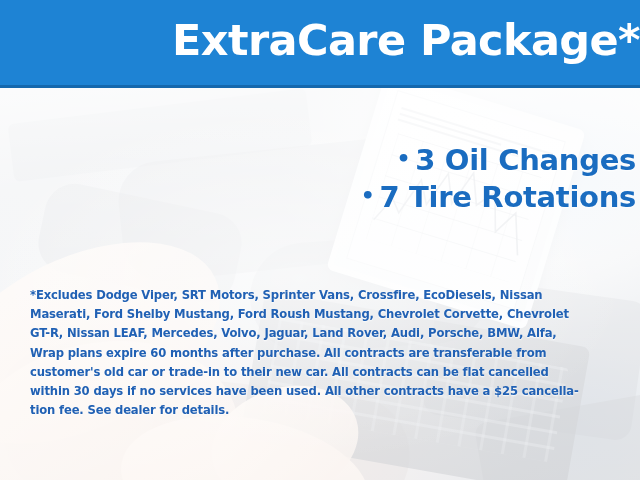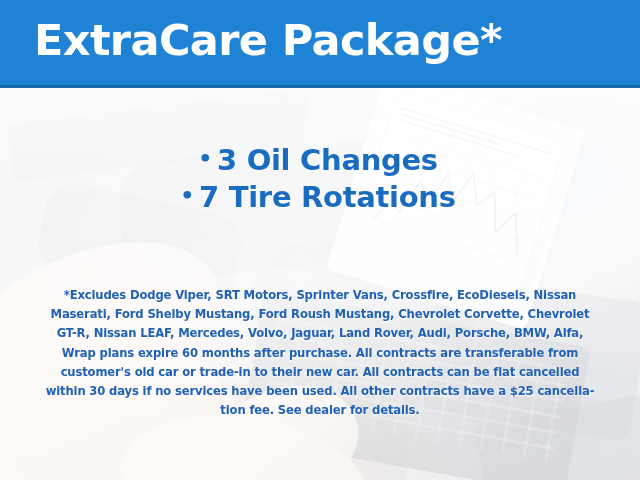--- a/index.html
+++ b/index.html
@@ -169,38 +169,38 @@
     height: 88px;
     background: #1e83d4;
     border-bottom: 3px solid #1568ad;
     box-sizing: border-box;
   }
   .banner-title {
     position: absolute;
     left: 0;
     right: 0;
     top: 17px;
-    text-align: left;
+    text-align: right;
     color: #ffffff;
     font-family: "DejaVu Sans", sans-serif;
     font-size: 43px;
     font-weight: bold;
     letter-spacing: -0.6px;
     line-height: 1.1;
     white-space: nowrap;
     margin-left: 34px;
   }
 
   
   .benefits {
     position: absolute;
     left: 0;
     right: 4px;
     top: 141px;
-    text-align: center;
+    text-align: right;
   }
   .benefit-line {
     color: #1a6cc0;
     font-family: "DejaVu Sans", sans-serif;
     font-size: 29px;
     font-weight: bold;
     line-height: 36px;
     letter-spacing: -0.3px;
     white-space: nowrap;
     text-shadow: 0 1px 2px rgba(255,255,255,0.85);
@@ -210,21 +210,20 @@
     vertical-align: 4px;
     margin-right: 5px;
   }
 
   
   .disclaimer {
     position: absolute;
     left: 30px;
     width: 580px;
     top: 286px;
-    text-align: center;
     color: #2161b4;
     font-family: "DejaVu Sans", sans-serif;
     font-size: 11.6px;
     font-weight: bold;
     line-height: 19.2px;
     letter-spacing: -0.15px;
     text-shadow: 0 1px 1.5px rgba(255,255,255,0.9);
   }
   .disclaimer div { white-space: nowrap; }
 </style>

